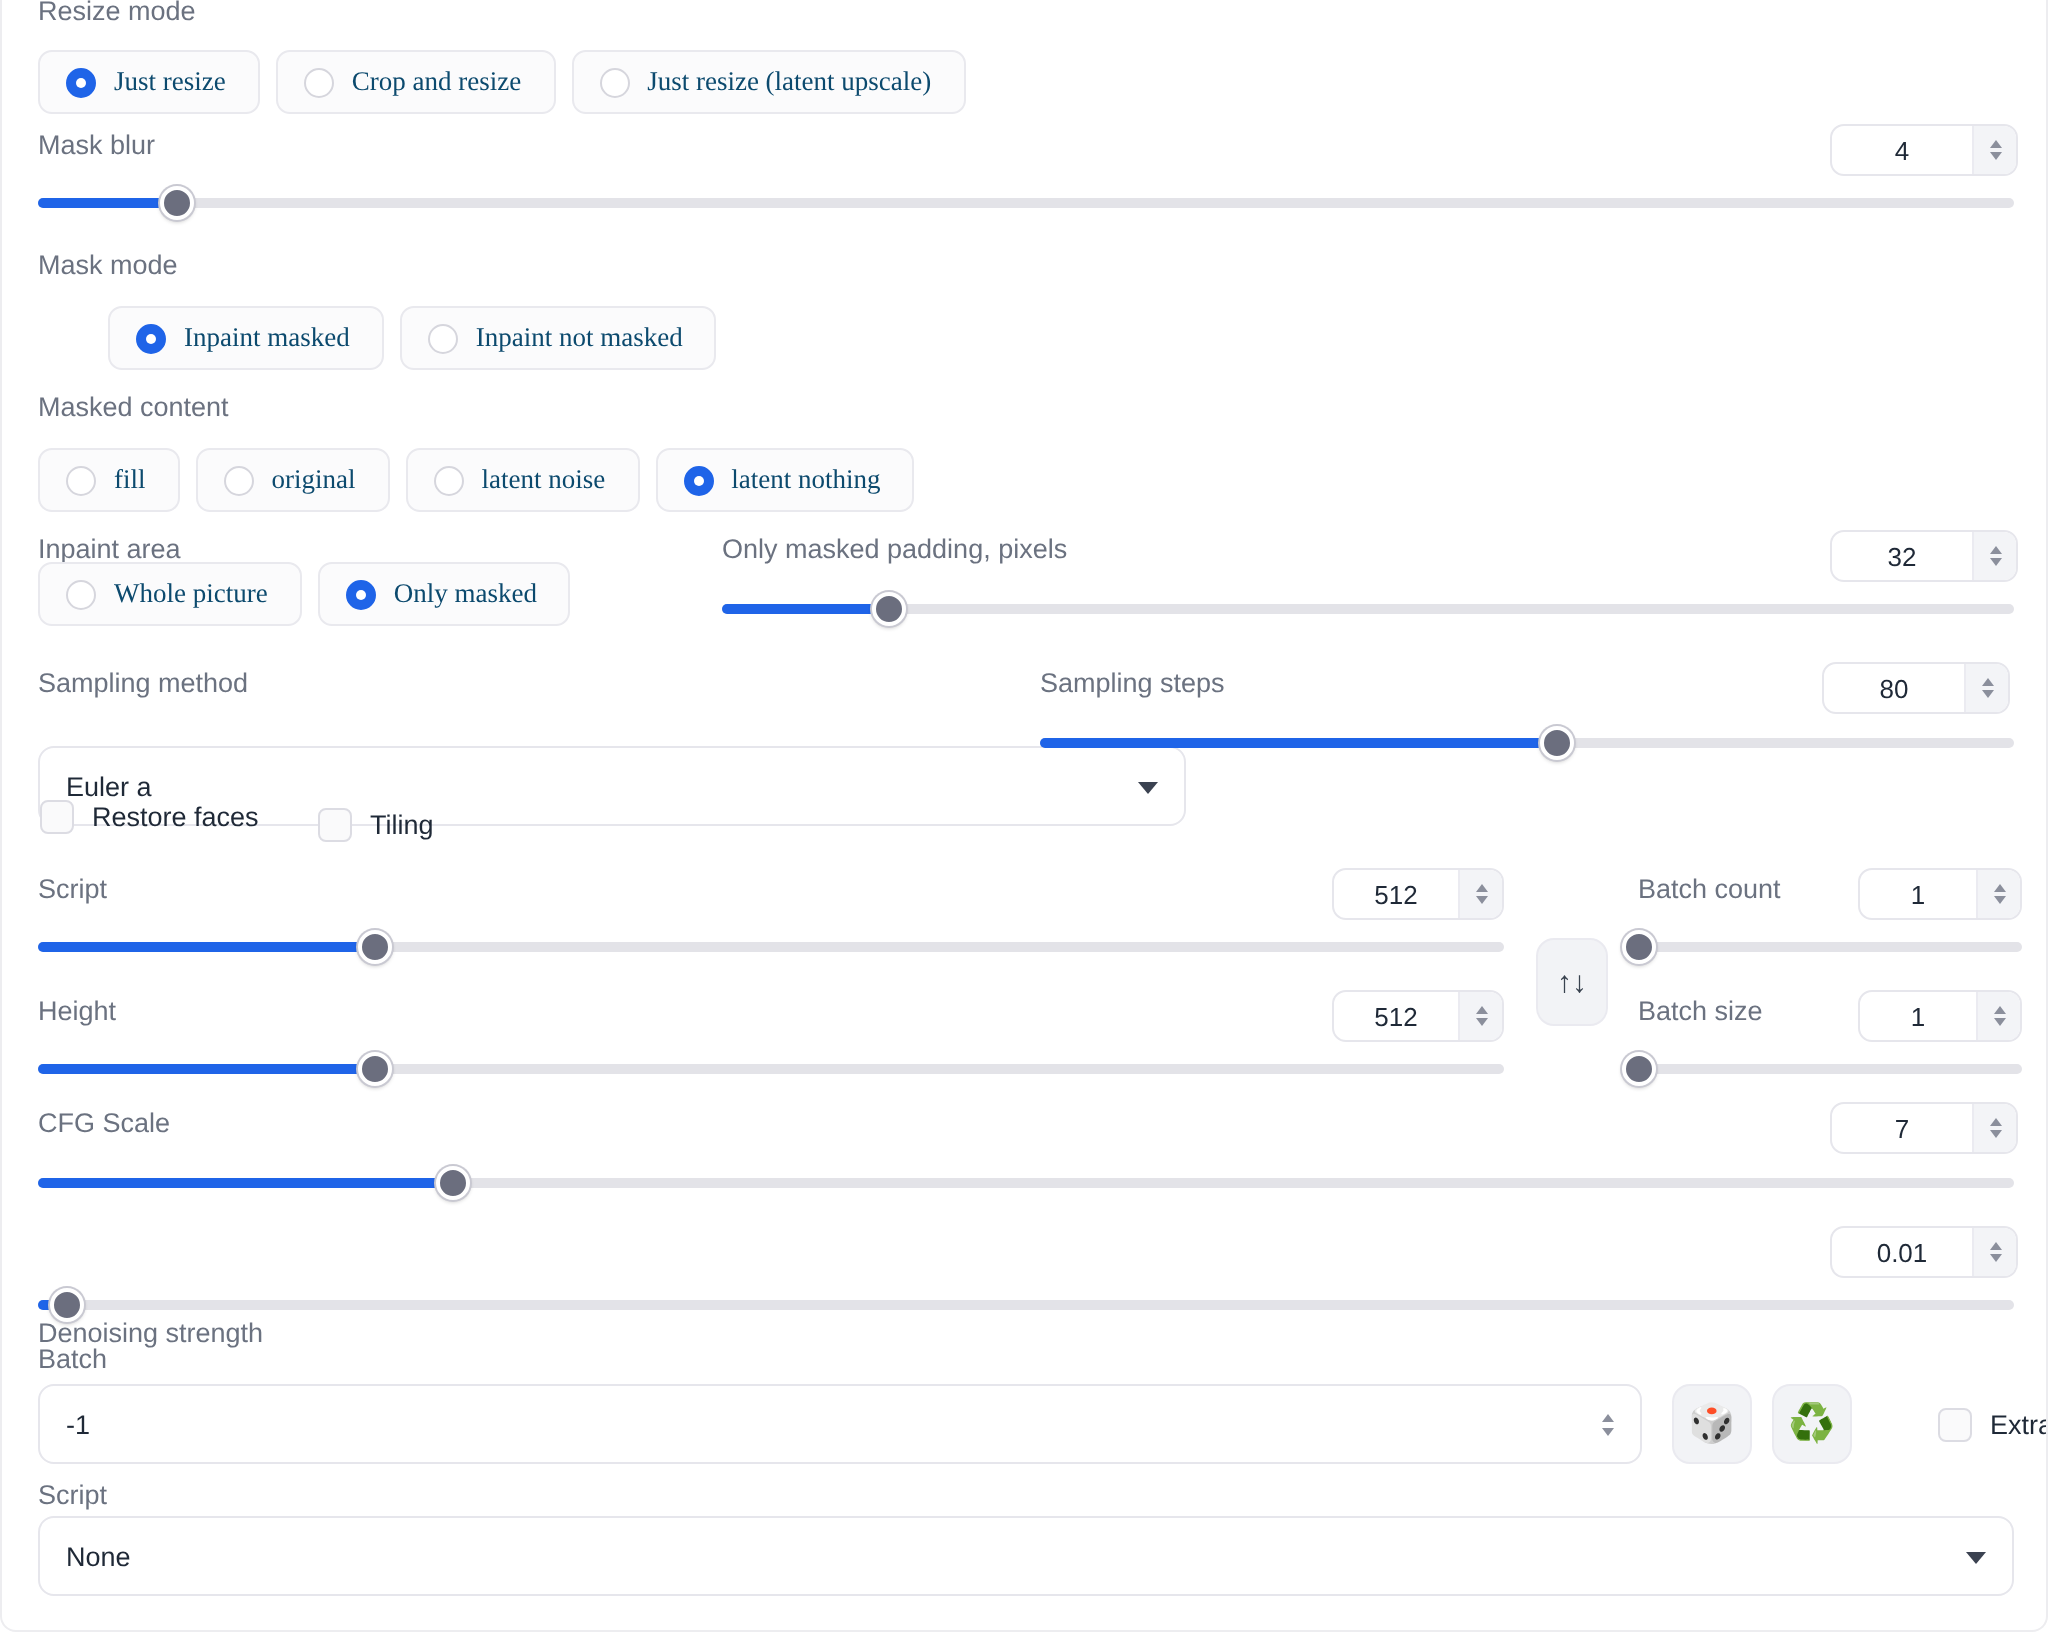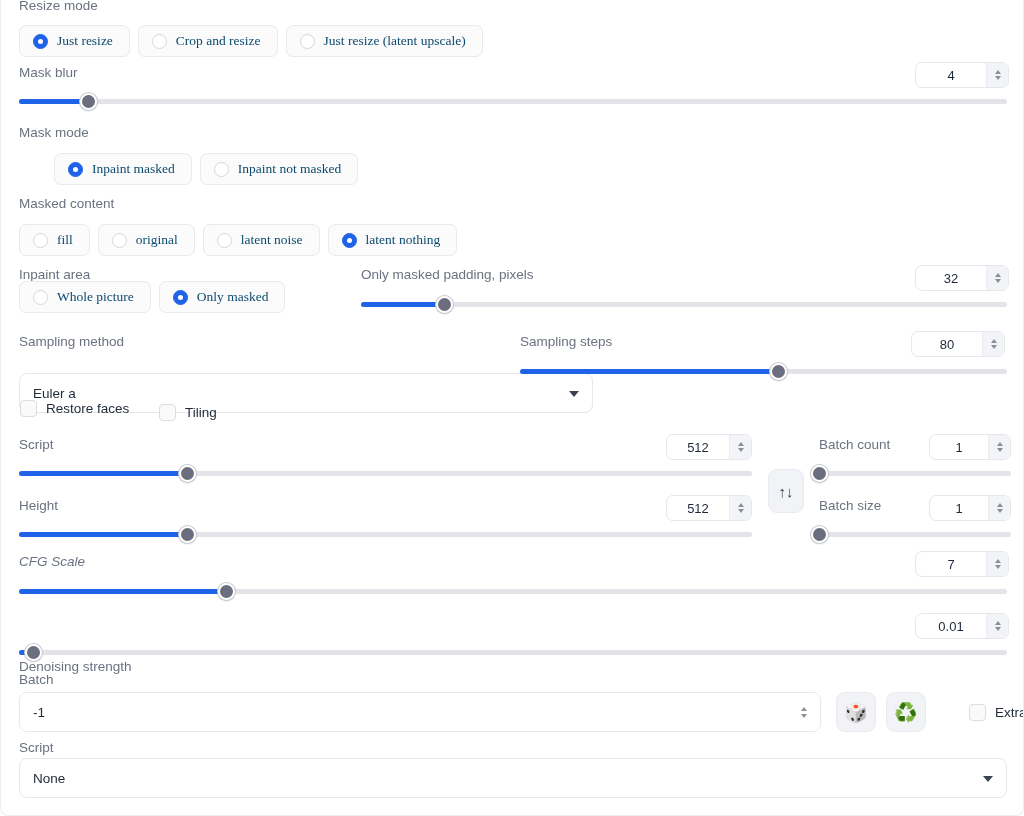--- a/index.html
+++ b/index.html
@@ -440,21 +440,21 @@
         <i class="up"></i>
         <i class="down"></i>
       </span>
   </div>
   <div class="abs slider" style="left:818px; top:525px; width:192px;">
     <div class="strack"></div>
     <div class="sfill" style="width: 0%;"></div>
     <div class="sthumb" style="left: 0%;"></div>
   </div>
 
-  <div class="abs" style="left:18px; top:554px;font-style:italic;">
+  <div class="abs" style="left:18px; top:554px;">
     <span class="lbl">CFG Scale</span>
   </div>
   <div class="abs numbox" style="right:14px; top:551px; width:94px;">
     <span class="nval">7</span>
     <span class="stepper">
         <i class="up"></i>
         <i class="down"></i>
       </span>
   </div>
   <div class="abs slider" style="left:18px; top:582px; width:988px;">

